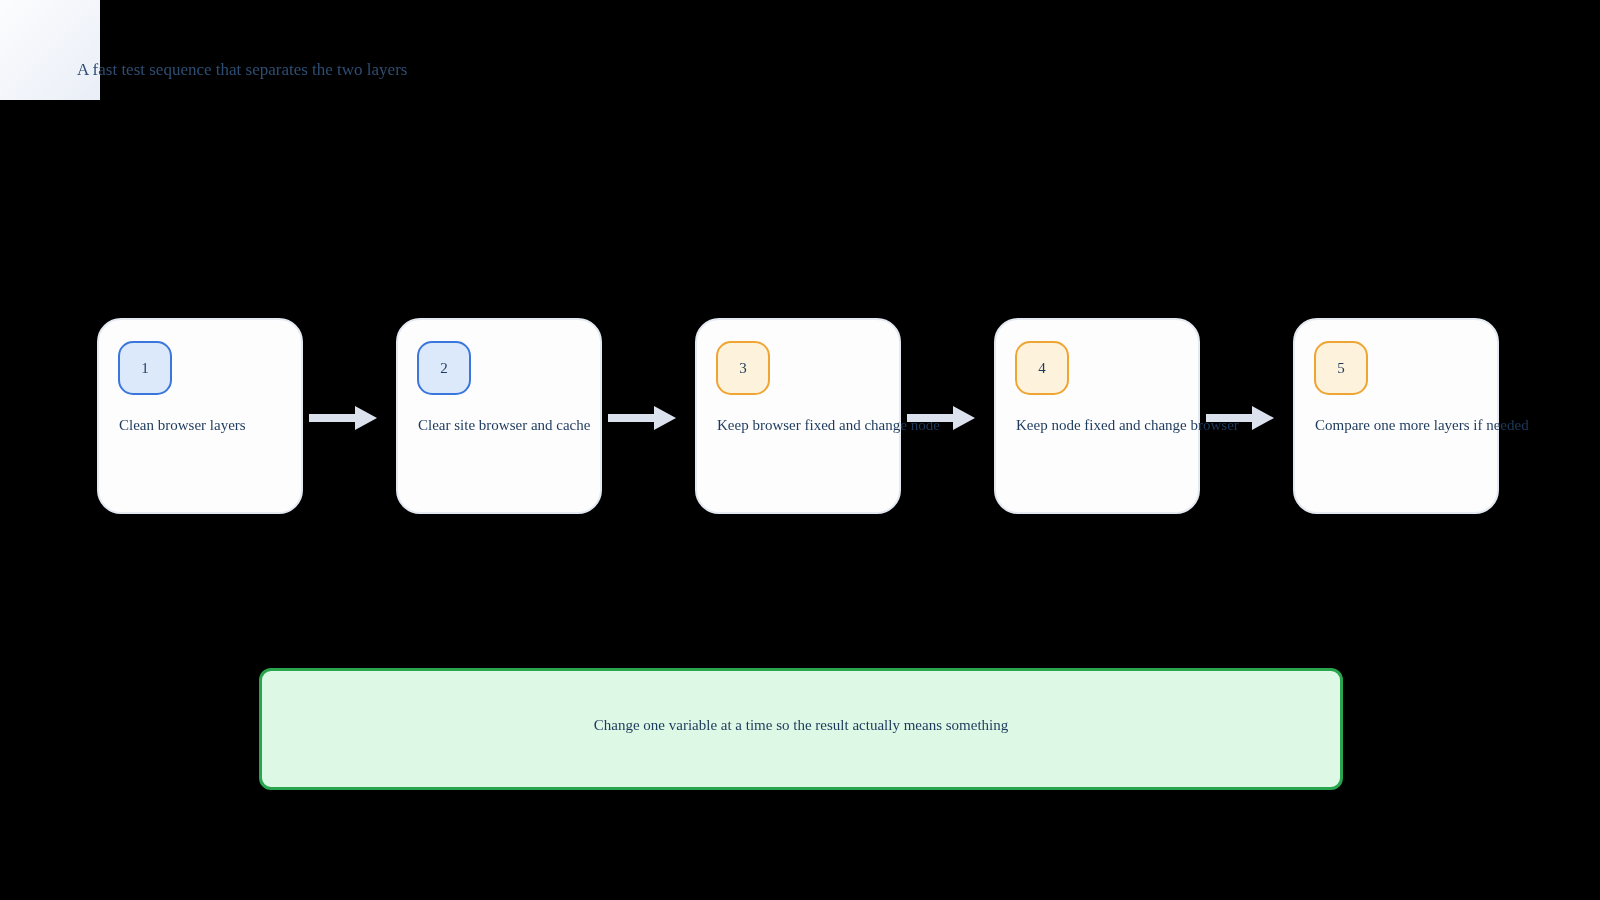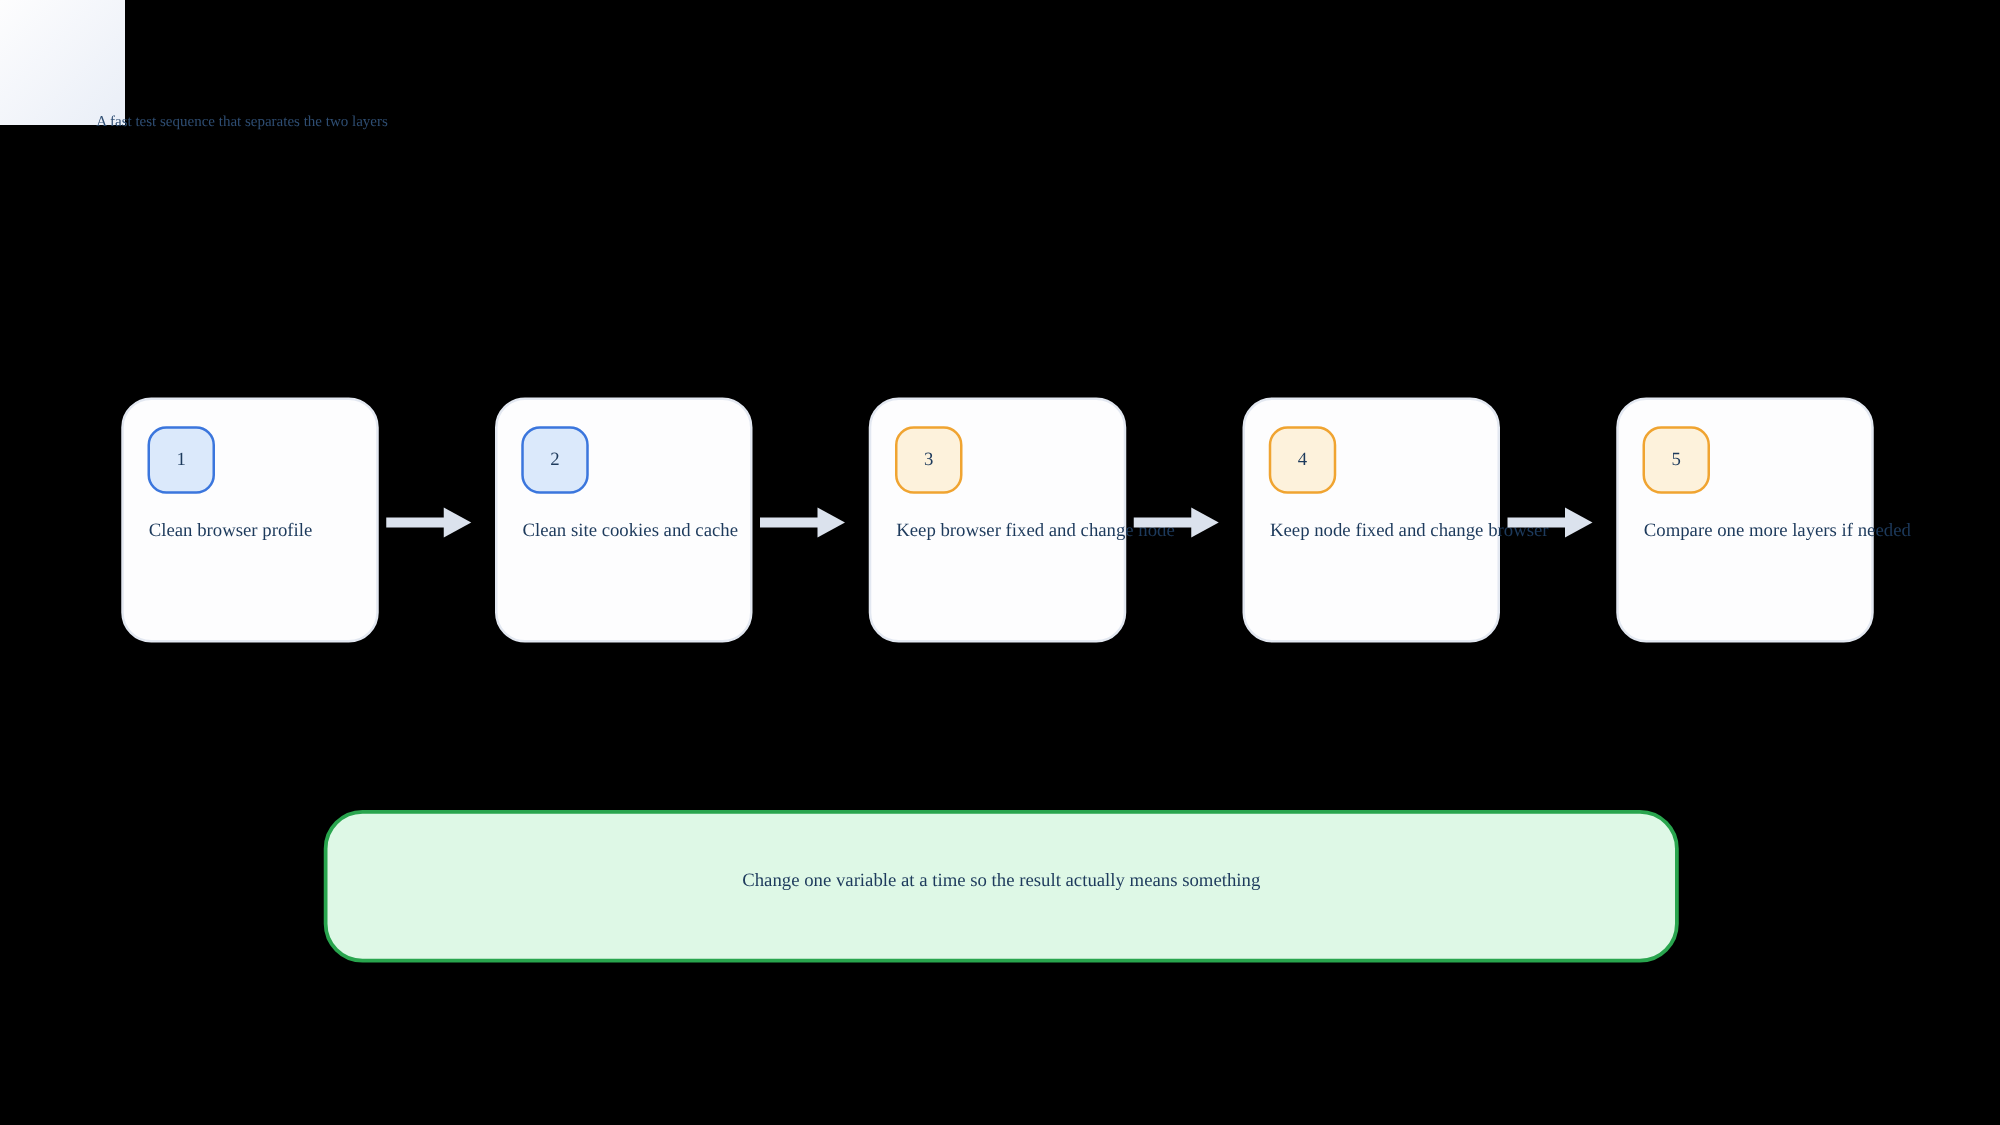--- a/index.html
+++ b/index.html
@@ -15,22 +15,22 @@
   
   .corner-square {
     position: absolute;
     left: 0; top: 0;
     width: 100px; height: 100px;
     background: linear-gradient(135deg, var(--corner-from, #fdfdfe) 0%, var(--corner-to, #e9eef7) 100%);
   }
 
   .subtitle {
     position: absolute;
-    left: 77px; top: 88px;
-    font-size: 12px;
+    left: 77px; top: 61px;
+    font-size: 17px;
     line-height: 18px;
     color: var(--subtitle-text, #2e4d72);
     white-space: nowrap;
     z-index: 2;
   }
 
   
   .card {
     position: absolute;
     top: 318px;
@@ -102,26 +102,26 @@
     left: 46px; top: 0;
     width: 0; height: 0;
     border-top: 12px solid transparent;
     border-bottom: 12px solid transparent;
     border-left: 22px solid var(--arrow, #dbe2ed);
   }
 
   
   .summary-box {
     position: absolute;
-    left: 259px; top: 648px;
+    left: 259px; top: 668px;
     width: 1084px; height: 122px;
     box-sizing: border-box;
     background: var(--summary-fill, #def8e6);
     border: 3.5px solid var(--summary-border, #29a54e);
-    border-radius: 31px;
+    border-radius: 12px;
     display: flex;
     align-items: center;
     justify-content: center;
     z-index: 1;
   }
   .summary-text {
     font-size: 15px;
     line-height: 18px;
     color: var(--text-dark, #1d3a5c);
     white-space: nowrap;
@@ -134,28 +134,28 @@
 <div id="stage">
 
   <div class="corner-square"></div>
 
   <div class="subtitle">A fast test sequence that separates the two layers</div>
 
   <div class="card c0">
     <div class="badge blue">
       <span>1</span>
     </div>
-    <div class="card-label">Clean browser profile</div>
+    <div class="card-label">Clean browser layers</div>
   </div>
 
   <div class="card c1">
     <div class="badge blue">
       <span>2</span>
     </div>
-    <div class="card-label">Clean site cookies and cache</div>
+    <div class="card-label">Clear site browser and cache</div>
   </div>
 
   <div class="card c2">
     <div class="badge orange">
       <span>3</span>
     </div>
     <div class="card-label">Keep browser fixed and change node</div>
   </div>
 
   <div class="card c3">

